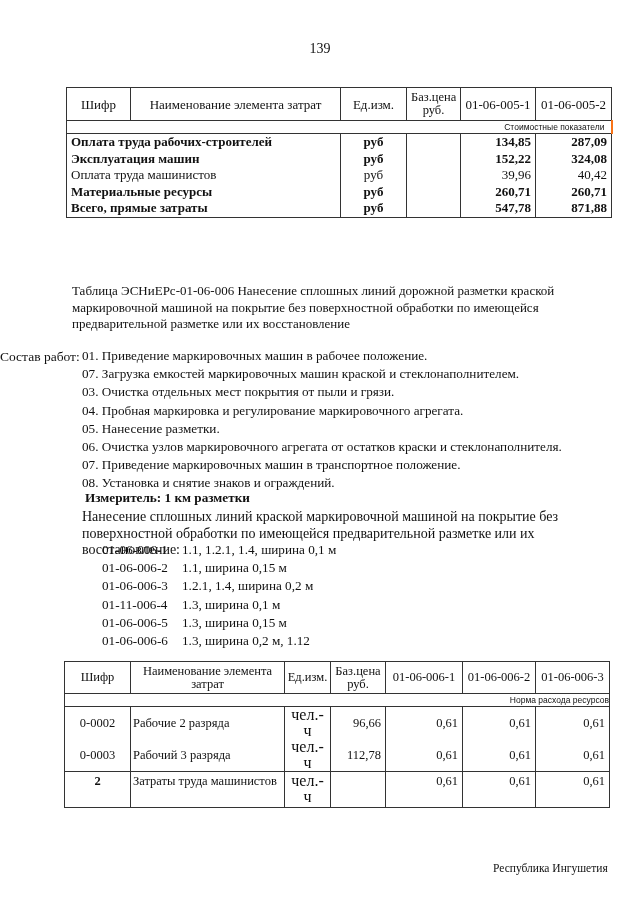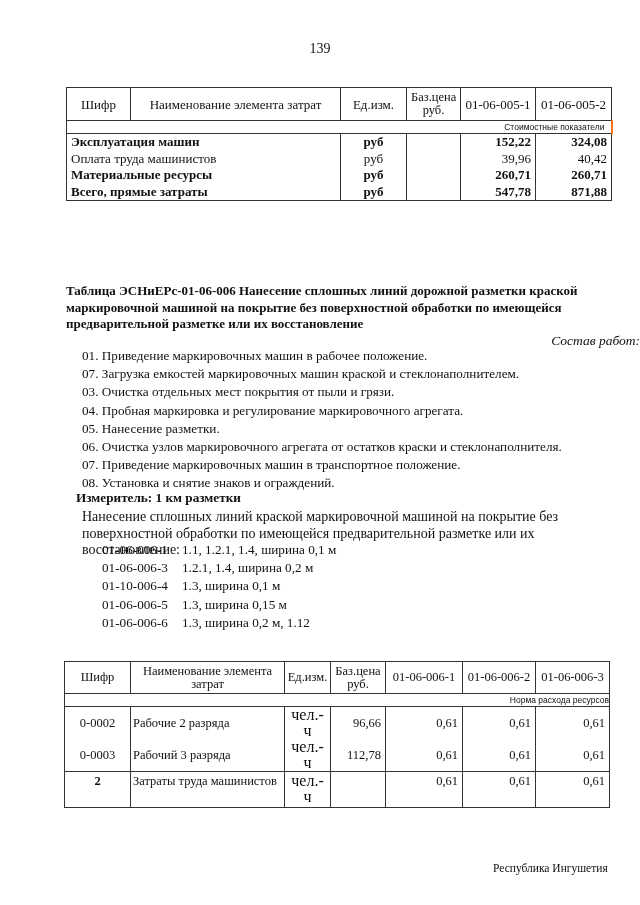--- a/index.html
+++ b/index.html
@@ -17,25 +17,25 @@
                 font-family: "Liberation Sans", "DejaVu Sans", sans-serif; font-size: 8.5px; text-align: right;
                 height: 12px; line-height: 12px; padding-right: 6px; }
   .t1 .row td { height: 16.5px; line-height: 16px; }
   .t1 .row td.bl { border-left: 1px solid #333; }
   .t1 .row td.br { border-right: 1px solid #333; }
   .t1 .row.last td { border-bottom: 1px solid #333; }
   .b { font-weight: bold; }
   .r { text-align: right; }
   .c { text-align: center; }
 
-  .title { left: 66px; top: 283px; width: 540px; font-weight: bold; font-size: 13px; line-height: 16.5px; }
-  .sostav { left: 0; width: 640px; top: 333px; text-align: right; font-style: italic; font-size: 13.5px; }
+  .title { left: 72px; top: 283px; width: 540px; font-weight: normal; font-size: 13px; line-height: 16.5px; }
+  .sostav { left: 0; width: 640px; top: 349px; text-align: left; font-size: 13.5px; }
   .works { left: 82px; top: 347px; font-size: 13.2px; }
   .works div { height: 18.2px; line-height: 18.2px; white-space: nowrap; }
-  .measure { left: 76px; top: 490px; font-size: 13.2px; font-weight: bold; }
+  .measure { left: 85px; top: 490px; font-size: 13.2px; font-weight: bold; }
   .desc { left: 82px; top: 509px; width: 530px; font-size: 14px; line-height: 16.5px; font-family: Liberation Serif, serif; }
   .codes { left: 66px; top: 541px; font-size: 13.2px; }
   .codes .line { height: 18.2px; line-height: 18.2px; white-space: nowrap; margin-left: 36px; }
   .codes .code { display: inline-block; width: 80px; }
 
   .t2 { left: 64px; top: 661px; width: 545px; }
   .t2 th { border: 1px solid #333; height: 31px; text-align: center; vertical-align: middle; font-size: 12.5px; line-height: 13px; }
   .t2 .sub td { border: 1px solid #333; border-top: none;
                 font-family: "Liberation Sans", "DejaVu Sans", sans-serif; font-size: 8.5px; text-align: right;
                 height: 12px; line-height: 12px; padding-right: 0; }
@@ -67,20 +67,27 @@
     <th>Наименование элемента затрат</th>
     <th>Ед.изм.</th>
     <th class="small">Баз.цена руб.</th>
     <th>01-06-005-1</th>
     <th>01-06-005-2</th>
   </tr>
   <tr class="sub">
     <td colspan="6">Стоимостные показатели</td>
   </tr>
   <tr class="row">
+    <td class="bl b" colspan="2">Оплата труда рабочих-строителей</td>
+    <td class="bl c b">руб</td>
+    <td class="bl"></td>
+    <td class="bl r b">134,85</td>
+    <td class="bl br r b">287,09</td>
+  </tr>
+  <tr class="row">
     <td class="bl b" colspan="2">Эксплуатация машин</td>
     <td class="bl c b">руб</td>
     <td class="bl"></td>
     <td class="bl r b">152,22</td>
     <td class="bl br r b">324,08</td>
   </tr>
   <tr class="row">
     <td class="bl" colspan="2">Оплата труда машинистов</td>
     <td class="bl c">руб</td>
     <td class="bl"></td>
@@ -119,24 +126,27 @@
 </div>
 
 <div class="abs measure">Измеритель: 1 км разметки</div>
 <div class="abs desc">Нанесение сплошных линий краской маркировочной машиной на покрытие без поверхностной обработки по имеющейся предварительной разметке или их восстановление:</div>
 
 <div class="abs codes">
   <div class="line">
     <span class="code">01-06-006-1</span><span>1.1, 1.2.1, 1.4, ширина 0,1 м</span>
   </div>
   <div class="line">
+    <span class="code">01-06-006-2</span><span>1.1, ширина 0,15 м</span>
+  </div>
+  <div class="line">
     <span class="code">01-06-006-3</span><span>1.2.1, 1.4, ширина 0,2 м</span>
   </div>
   <div class="line">
-    <span class="code">01-10-006-4</span><span>1.3, ширина 0,1 м</span>
+    <span class="code">01-11-006-4</span><span>1.3, ширина 0,1 м</span>
   </div>
   <div class="line">
     <span class="code">01-06-006-5</span><span>1.3, ширина 0,15 м</span>
   </div>
   <div class="line">
     <span class="code">01-06-006-6</span><span>1.3, ширина 0,2 м, 1.12</span>
   </div>
 </div>
 
 <table class="t2">

